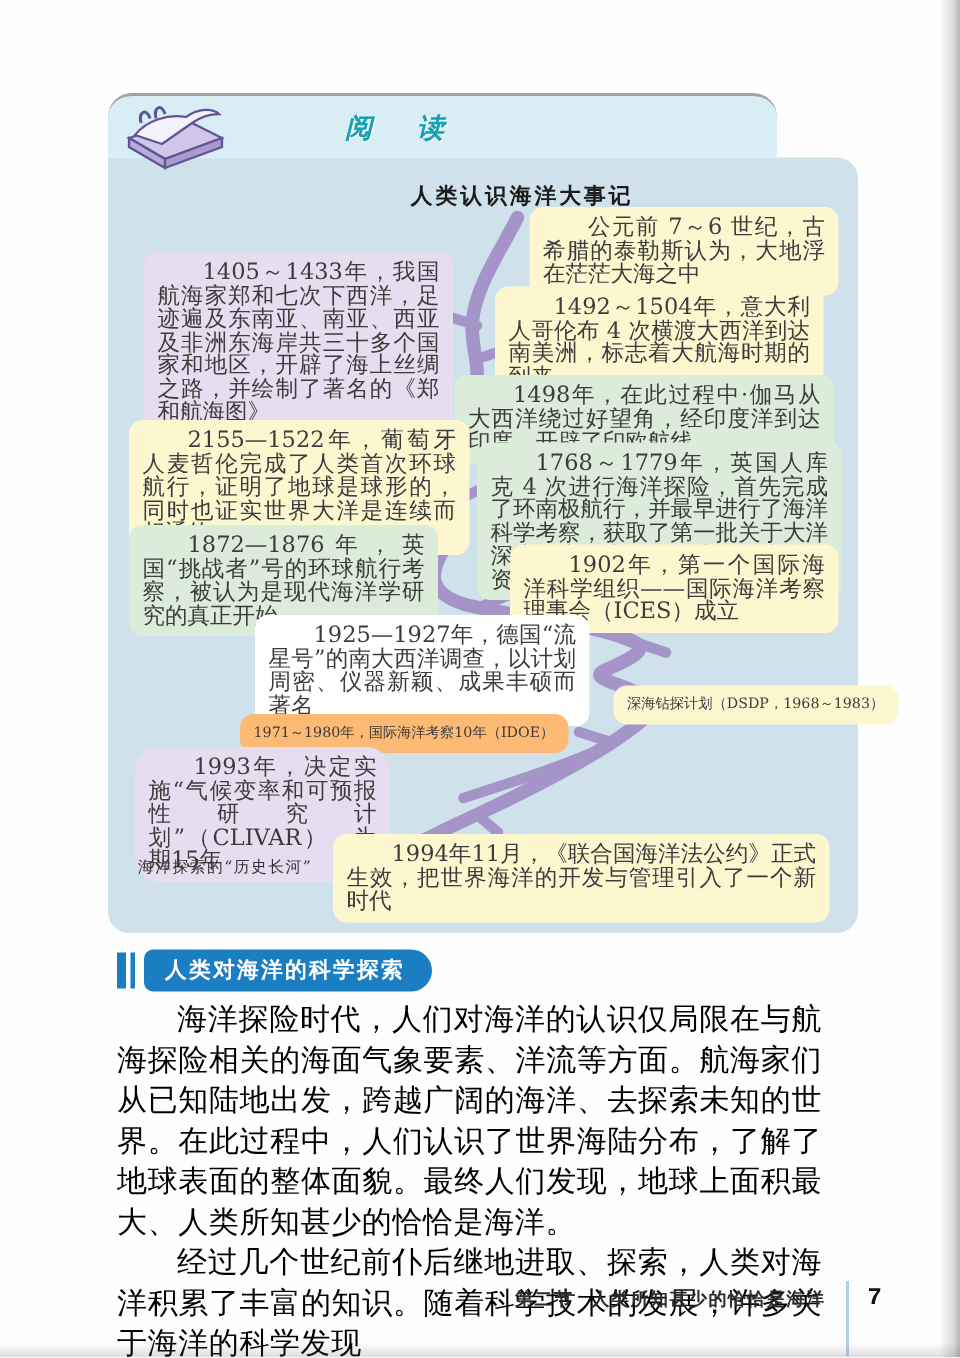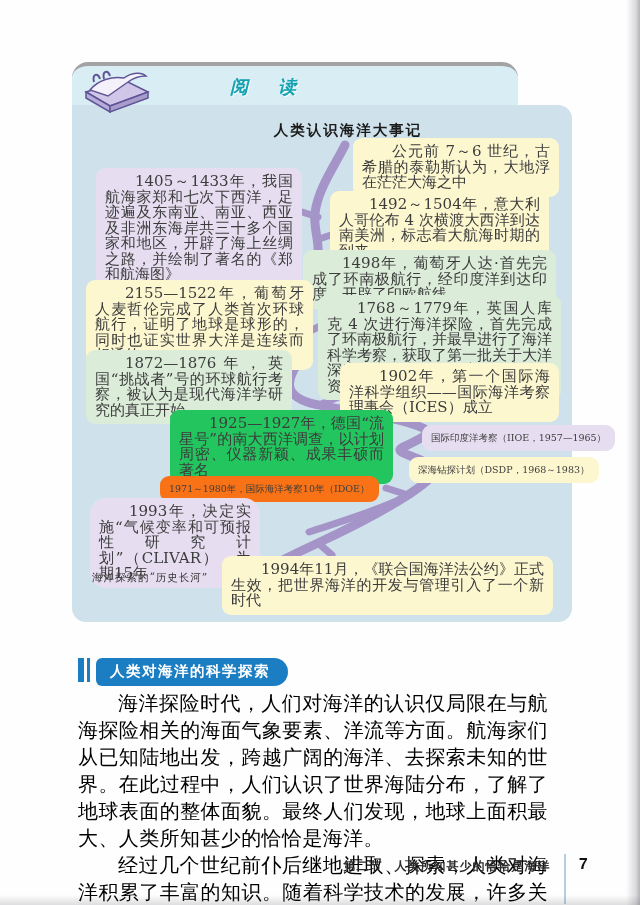--- a/index.html
+++ b/index.html
@@ -10,63 +10,63 @@
     font-family:"DejaVu Serif","Liberation Serif",serif;
   }
   
   .shadow-right { position:absolute; right:0; top:0; width:14px; height:100%;
     background:linear-gradient(to right, rgba(100,100,110,0), rgba(90,90,100,0.22) 70%, rgba(60,60,70,0.38)); z-index:50;}
   .shadow-bottom { position:absolute; left:0; bottom:0; width:100%; height:10px;
     background:linear-gradient(to bottom, rgba(100,100,110,0), rgba(90,90,100,0.20)); z-index:50;}
 
   
   .read-tab { position:absolute; left:72px; top:62px; width:446px; height:43px;
-    background:#d9edf4; border-top:4px solid #a3a3a3; border-radius:16px 16px 0 0; z-index:2; }
+    background:#d9edf4; border-top:2px solid #a3a3a3; border-radius:16px 16px 0 0; z-index:2; }
   .read-tab-label { position:absolute; left:158px; top:9px;
     font-family:"Liberation Sans",sans-serif; font-weight:bold; font-style:italic;
     font-size:18px; color:#12a2b2; letter-spacing:6px; text-shadow:1px 1px 0 rgba(255,255,255,0.8); }
   .read-icon { position:absolute; left:78px; top:52px; z-index:3; }
 
   
   .panel { position:absolute; left:72px; top:105px; width:500px; height:517px;
     background:#cfe2ec; border-radius:0 14px 14px 14px; z-index:1; }
   .panel-title { position:absolute; left:0; top:16px; width:100%; text-align:center;
     font-weight:bold; font-size:14.5px; letter-spacing:2px; color:#1b1b1b; padding-left:52px; }
   .river { position:absolute; left:0; top:0; width:500px; height:517px; }
 
   .ev { position:absolute; font-size:15px; line-height:15.5px; color:#3c3c3c;
     padding:6px 9px; border-radius:9px; text-align:justify; text-indent:2em; }
   .one { white-space:nowrap; text-indent:0; font-size:9.5px; padding:5px 9px; }
   .c-yellow { background:#fdf7d0; }
   .c-green  { background:#dbecd9; }
   .c-lav    { background:#e6def0; }
-  .c-pink   { background:#22c55e; }
-  .c-blue   { background:#f97316; }
+  .c-pink   { background:#ffffff; }
+  .c-blue   { background:#fdba74; }
 
   .ev0  { left:281px; top:33px;  width:206px; }
   .ev1  { left:24px;  top:63px;  width:206px; }
   .ev2  { left:258px; top:86px;  width:219px; }
   .ev3  { left:231px; top:145px; width:253px; }
   .ev4  { left:14px;  top:175px; width:227px; }
   .ev5  { left:246px; top:190px; width:243px; }
   .ev6  { left:14px;  top:245px; width:206px; }
   .ev7  { left:268px; top:258px; width:219px; }
   .ev8  { left:98px;  top:305px; width:223px; }
   .ev9  { left:350px; top:320px; }
   .ev10 { left:337px; top:352px; }
   .ev11 { left:88px;  top:371px; }
   .ev12 { left:18px;  top:393px; width:170px;border-radius:16px; }
   .ev13 { left:258px; top:390px; width:247px; }
   .ev14 { left:150px; top:451px; width:331px; }
   .caption { position:absolute; left:20px; top:466px; font-size:10.5px; color:#333; letter-spacing:1px; }
 
   
   .lower { position:absolute; left:78px; top:634px; width:470px; }
-  .sec-head { display:flex; align-items:flex-start; height:26px; margin-bottom:6px;
-    font-family:"Liberation Sans",sans-serif;margin-top:24px; }
+  .sec-head { display:flex; align-items:center; height:26px; margin-bottom:6px;
+    font-family:"Liberation Sans",sans-serif; }
   .bar1 { width:6px; height:24px; background:#1b7dc2; margin-right:3px; }
   .bar2 { width:3px; height:24px; background:#1b7dc2; margin-right:6px; }
   .sec-pill { background:#1b7dc2; color:#ffffff; font-weight:bold; font-size:14.5px;
     letter-spacing:1.5px; padding:4px 18px 5px 14px; border-radius:6px 14px 14px 6px; }
   .para { font-size:20px; line-height:27px; color:#000000; text-align:justify;
     text-indent:2em; letter-spacing:0.4px; }
 
   
   .footer { position:absolute; left:0; top:854px; width:588px; display:flex;
     justify-content:flex-end; align-items:flex-start;
@@ -120,27 +120,26 @@
         <path stroke-width="7" d="M357,362 L341,367"></path>
         <path stroke-width="7" d="M336,390 L314,383"></path>
         <path stroke-width="7" d="M322,397 C292,410 264,418 237,427"></path>
         <path stroke-width="7" d="M246,438 L260,450"></path>
       </g>
     </svg>
 
     <div class="ev ev0 c-yellow">公元前 7～6 世纪，古希腊的泰勒斯认为，大地浮在茫茫大海之中</div>
     <div class="ev ev1 c-lav">1405～1433年，我国航海家郑和七次下西洋，足迹遍及东南亚、南亚、西亚及非洲东海岸共三十多个国家和地区，开辟了海上丝绸之路，并绘制了著名的《郑和航海图》</div>
     <div class="ev ev2 c-yellow">1492～1504年，意大利人哥伦布 4 次横渡大西洋到达南美洲，标志着大航海时期的到来</div>
-    <div class="ev ev3 c-green">1498年，葡萄牙人达·首先完成了环南极航行，经印度洋到达印度，开辟了印欧航线</div>
+    <div class="ev ev3 c-green">1498年，在此过程中·伽马从大西洋绕过好望角，经印度洋到达印度，开辟了印欧航线</div>
     <div class="ev ev4 c-yellow">2155—1522年，葡萄牙人麦哲伦完成了人类首次环球航行，证明了地球是球形的，同时也证实世界大洋是连续而相通的</div>
     <div class="ev ev5 c-green">1768～1779年，英国人库克 4 次进行海洋探险，首先完成了环南极航行，并最早进行了海洋科学考察，获取了第一批关于大洋深度、表层水温、海流及珊瑚礁等资料</div>
     <div class="ev ev6 c-green">1872—1876年，英国“挑战者”号的环球航行考察，被认为是现代海洋学研究的真正开始</div>
     <div class="ev ev7 c-yellow">1902年，第一个国际海洋科学组织——国际海洋考察理事会（ICES）成立</div>
     <div class="ev ev8 c-pink">1925—1927年，德国“流星号”的南大西洋调查，以计划周密、仪器新颖、成果丰硕而著名</div>
-    <div class="ev ev9 c-lav one">国际印度洋考察（IIOE，1957—1965）</div>
     <div class="ev ev10 c-yellow one">深海钻探计划（DSDP，1968～1983）</div>
     <div class="ev ev11 c-blue one">1971～1980年，国际海洋考察10年（IDOE）</div>
     <div class="ev ev12 c-lav">1993年，决定实施“气候变率和可预报性研究计划”（CLIVAR），为期15年</div>
     <div class="ev ev14 c-yellow">1994年11月，《联合国海洋法公约》正式生效，把世界海洋的开发与管理引入了一个新时代</div>
 
     <div class="caption">海洋探索的“历史长河”</div>
   </div>
 
   <div class="lower">
     <div class="sec-head">

